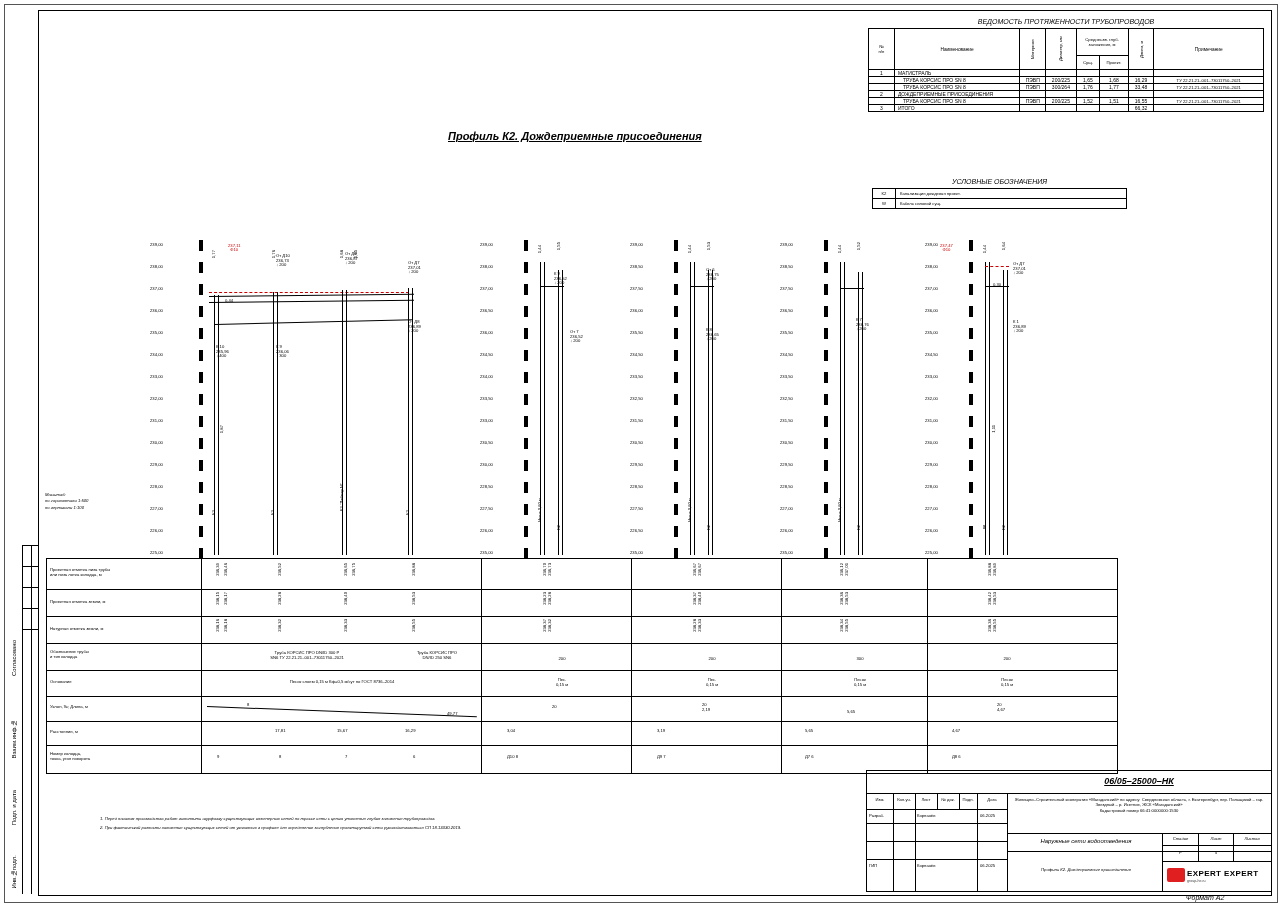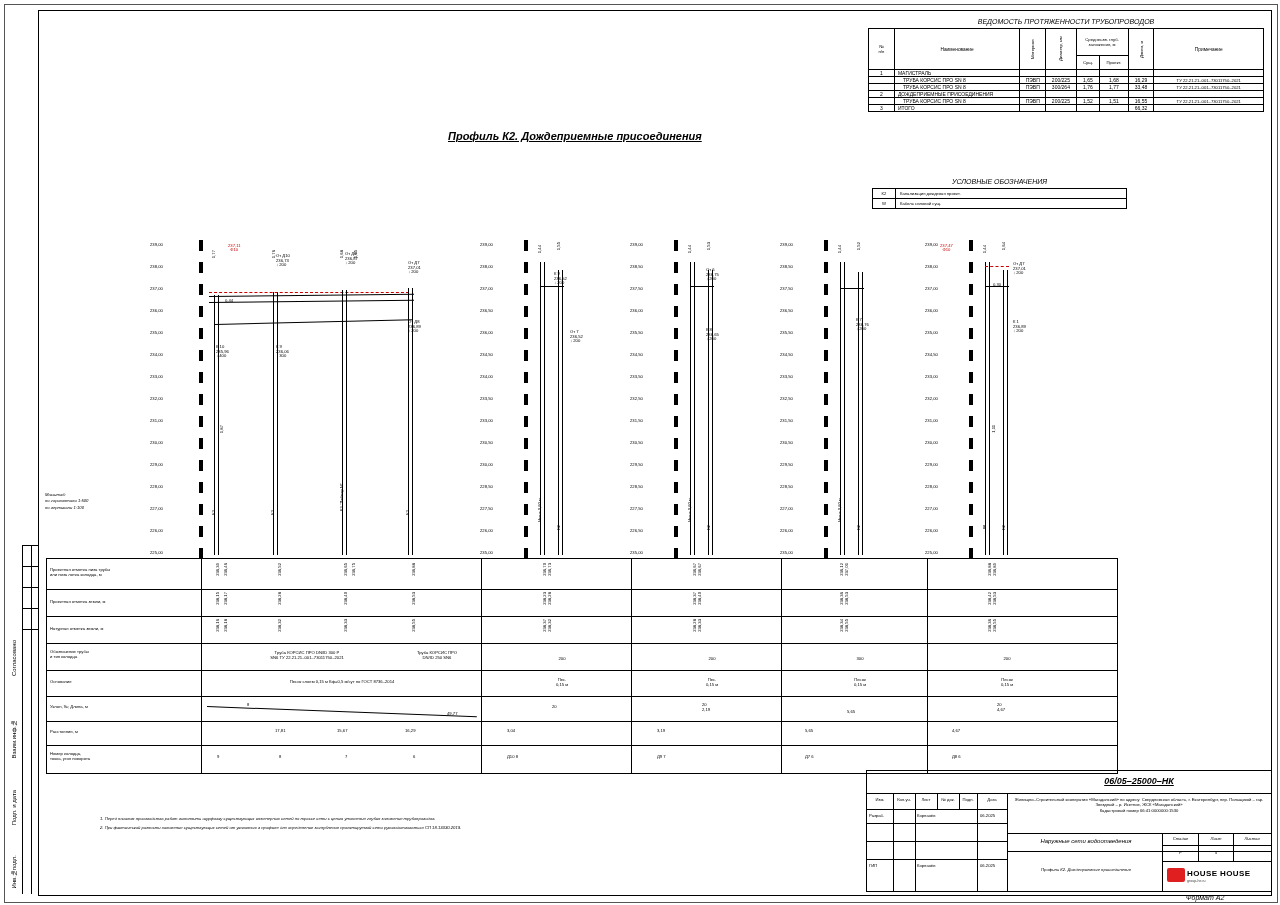--- a/index.html
+++ b/index.html
@@ -614,20 +614,20 @@
 
     <div class="abs tiny ctr it" style="left:296px;top:65px;width:35px;">Стадия</div>
     <div class="abs tiny ctr it" style="left:332px;top:65px;width:34px;">Лист</div>
     <div class="abs tiny ctr it" style="left:367px;top:65px;width:36px;">Листов</div>
     <div class="abs tiny ctr" style="left:296px;top:79px;width:35px;">Р</div>
     <div class="abs tiny ctr" style="left:332px;top:79px;width:34px;">5</div>
     <div class="abs tiny ctr" style="left:367px;top:79px;width:36px;"></div>
 
     <div class="abs" style="left:300px;top:94px;width:100px;height:22px;">
       <div class="abs" style="left:0;top:3px;width:18px;height:14px;background:#e02020;border-radius:2px;"></div>
-      <div class="abs" style="left:20px;top:4px;font-size:8px;font-weight:bold;letter-spacing:0.4px;">HOUSE HOUSE</div>
+      <div class="abs" style="left:20px;top:4px;font-size:8px;font-weight:bold;letter-spacing:0.4px;">EXPERT EXPERT</div>
       <div class="abs" style="left:20px;top:14px;font-size:3.6px;color:#444;">group-he.ru</div>
     </div>
   </div>
 
   <div class="abs it t7" style="left:1186px;top:894px;">Формат А2</div>
 
 </div>
 
 </body></html>

